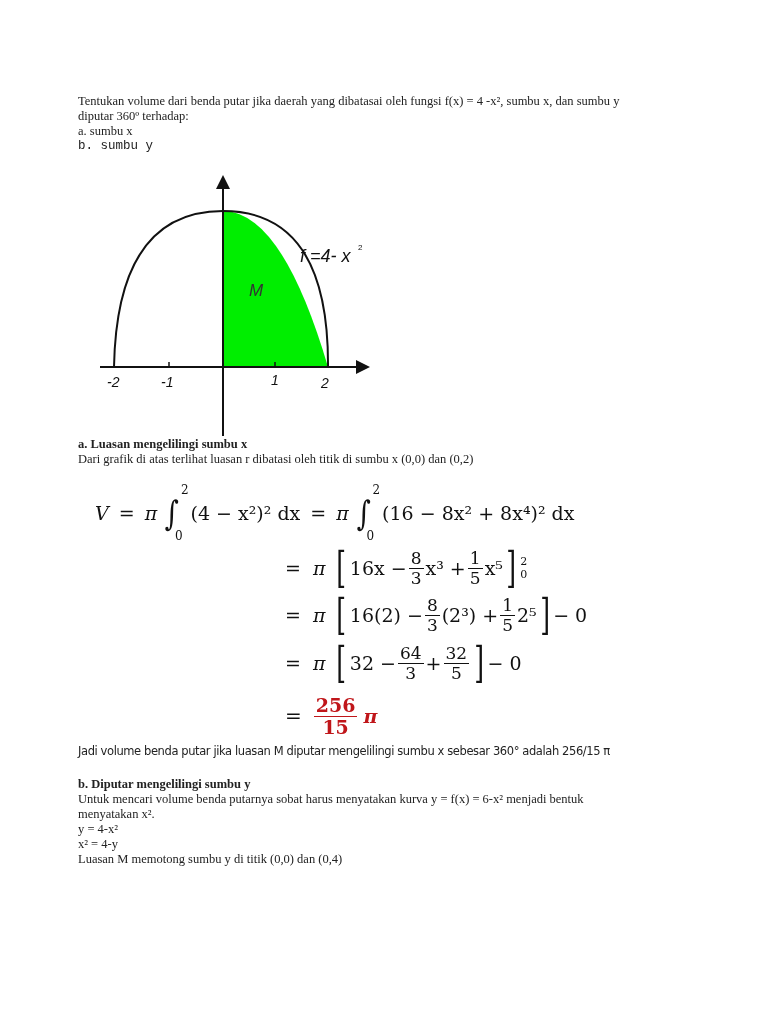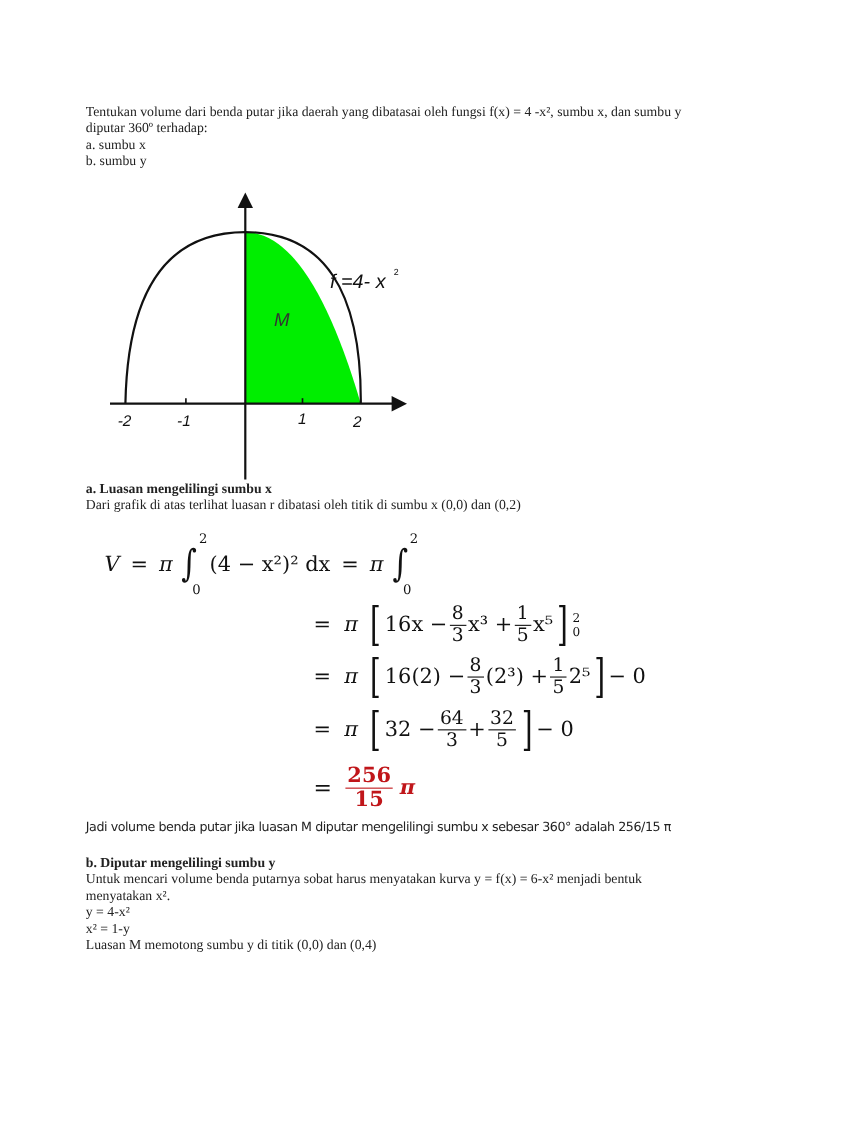--- a/index.html
+++ b/index.html
@@ -20,21 +20,21 @@
   .ilim span:last-child { margin-bottom: -6px; }
   .red { color: #c0161a; font-weight: bold; }
   .sj { font-family: "DejaVu Sans", sans-serif; font-size: 11.5px; letter-spacing: -0.4px; }
 </style>
 </head>
 <body>
 
 <div class="txt" style="top:94px;">Tentukan volume dari benda putar jika daerah yang dibatasai oleh fungsi f(x) = 4 -x², sumbu x, dan sumbu y</div>
 <div class="txt" style="top:109px;">diputar 360º terhadap:</div>
 <div class="txt" style="top:124px;">a. sumbu x</div>
-<div class="txt" style="top:139px;">b. sumbu y</div>
+<div class="txt" style="top:139px;font-family:Liberation Mono, monospace;">b. sumbu y</div>
 
 <svg id="graph" width="290" height="275" viewBox="100 165 290 275" xmlns="http://www.w3.org/2000/svg">
 
   <path d="M223,367 L223,211 Q282,211 328,367 Z" fill="#00ee00" stroke="none"></path>
 
   <path d="M114,367 Q117,211 223,211 Q329,211 328,367" fill="none" stroke="#111" stroke-width="2"></path>
 
   <line x1="100" y1="367" x2="358" y2="367" stroke="#111" stroke-width="2"></line>
   <polygon points="356,360 370,367 356,374" fill="#111"></polygon>
   <line x1="223" y1="186" x2="223" y2="436" stroke="#111" stroke-width="2"></line>
@@ -66,20 +66,21 @@
       <span>0</span>
     </span>
   <span>(4 − x²)² dx</span>
   <span style="margin:0 10px;">=</span>
   <span style="font-style:italic;">π</span>
   <span class="integral" style="margin-left:6px;">∫</span>
   <span class="ilim">
       <span>2</span>
       <span>0</span>
     </span>
+  <span>(16 − 8x² + 8x⁴)² dx</span>
 </div>
 
 <div class="math mline" style="left:285px; top:545px; height:46px;">
   <span style="margin-right:12px;">=</span>
   <span style="font-style:italic; margin-right:8px;">π</span>
   <span class="bracket">[</span>
   <span>16x −</span>
   <span class="frac">
       <span class="num">8</span>
       <span>3</span>
@@ -142,14 +143,14 @@
     </span>
   <span class="red" style="font-style:italic; margin-left:4px;">π</span>
 </div>
 
 <div class="txt sj" style="top:744px;">Jadi volume benda putar jika luasan M diputar mengelilingi sumbu x  sebesar 360° adalah 256/15 π</div>
 
 <div class="txt bold" style="top:777px;">b. Diputar mengelilingi sumbu y</div>
 <div class="txt" style="top:792px;">Untuk mencari volume benda putarnya sobat harus menyatakan kurva y = f(x) = 6-x² menjadi bentuk</div>
 <div class="txt" style="top:807px;">menyatakan x².</div>
 <div class="txt" style="top:822px;">y = 4-x²</div>
-<div class="txt" style="top:837px;">x² = 1-y</div>
+<div class="txt" style="top:837px;">x² = 4-y</div>
 <div class="txt" style="top:852px;">Luasan M memotong sumbu y di titik (0,0) dan (0,4)</div>
 
 </body></html>

